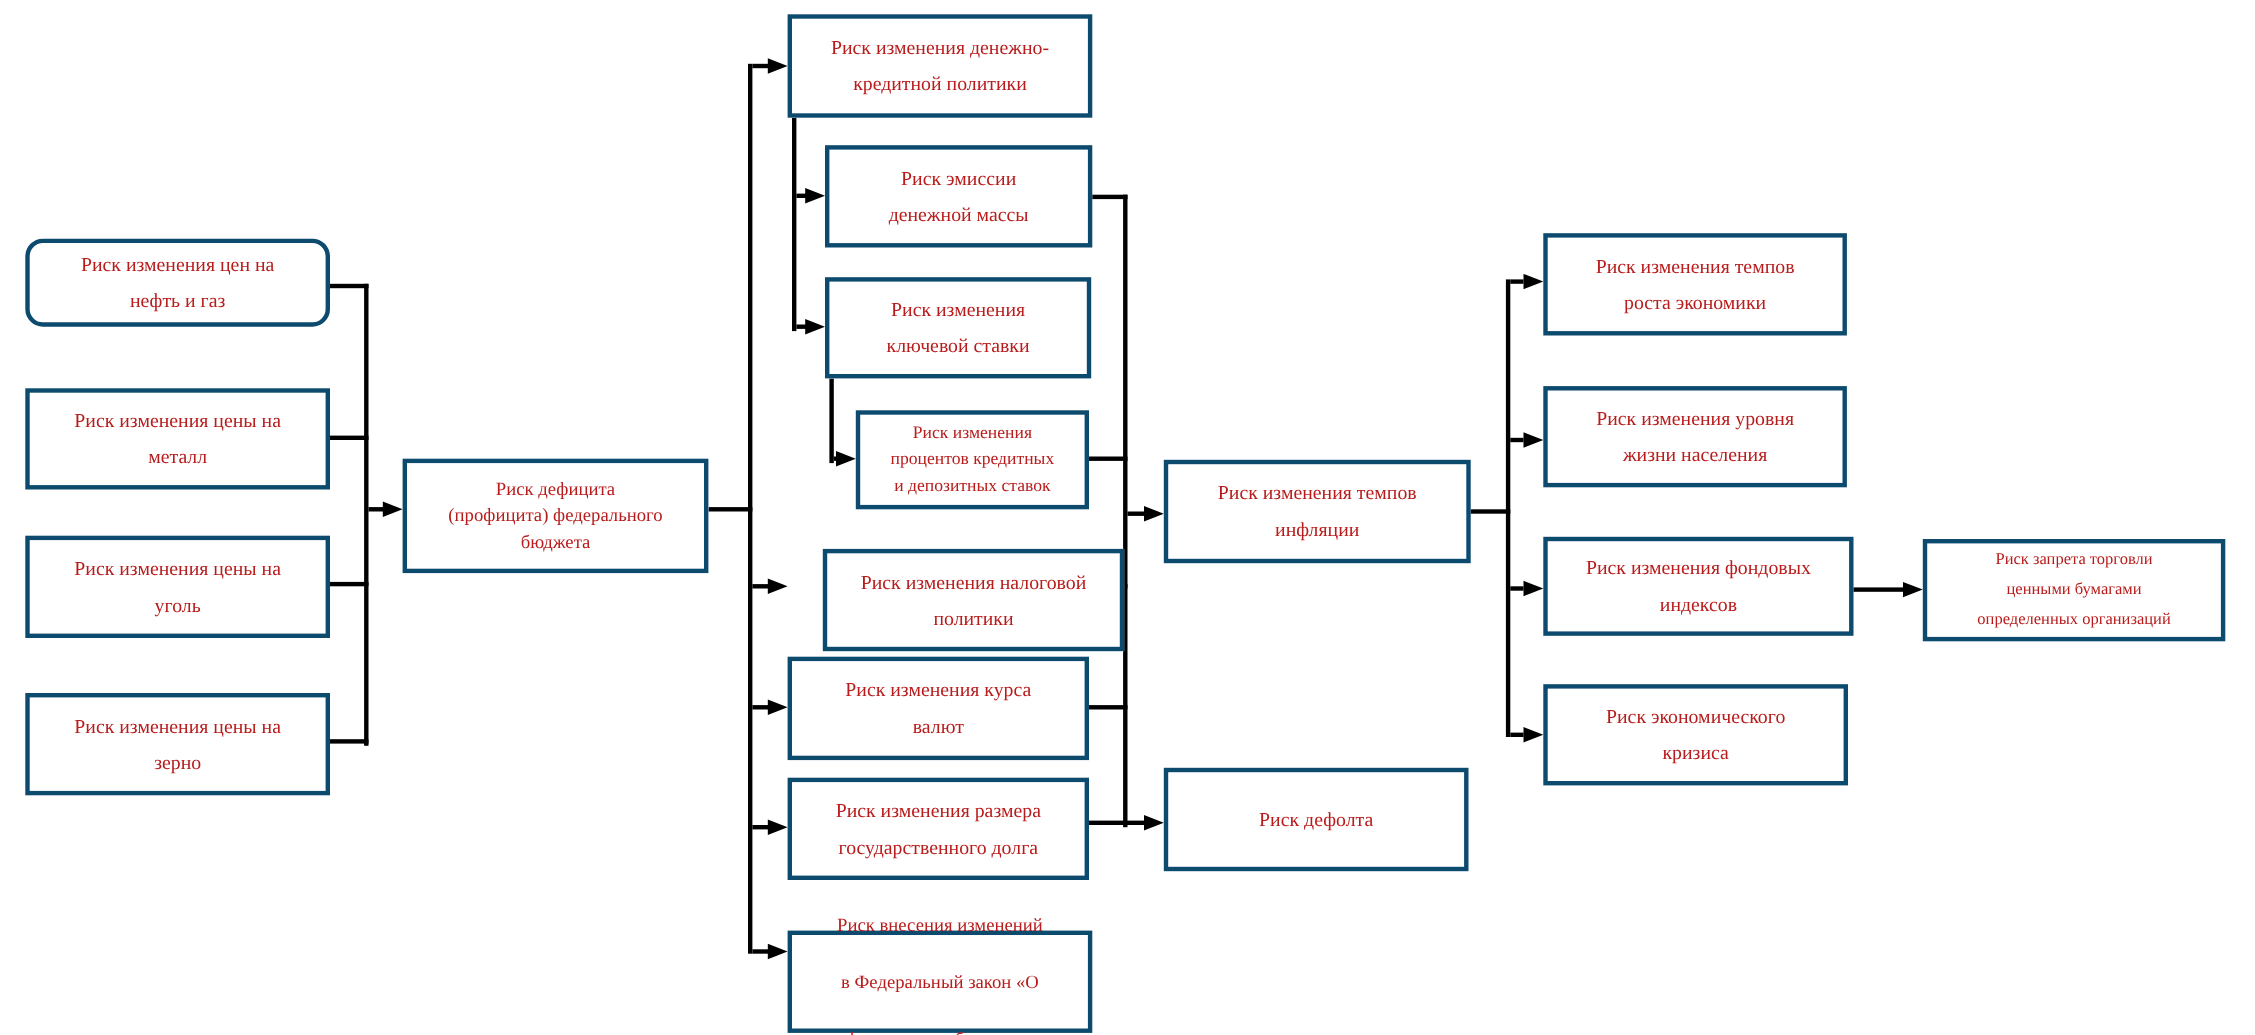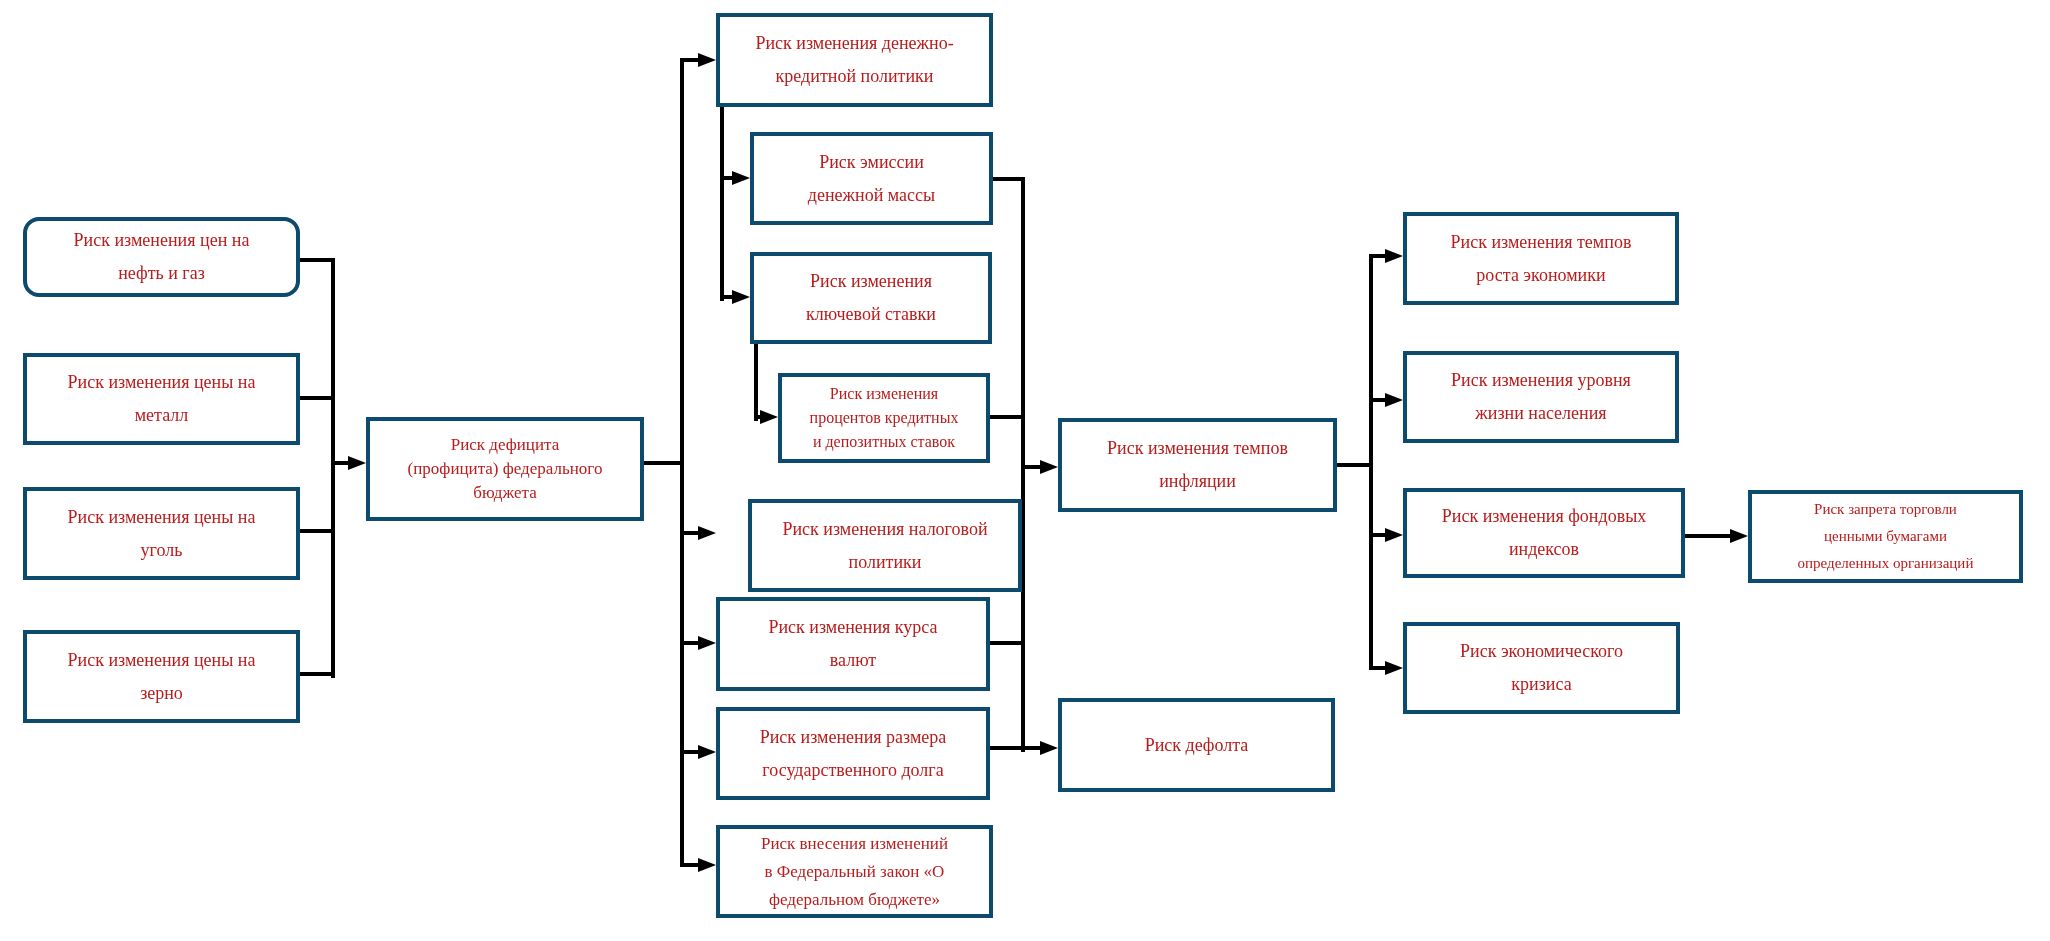--- a/index.html
+++ b/index.html
@@ -127,21 +127,21 @@
       <span class="tl">политики</span>
     </div>
     <div class="node" style="left: 716px; top: 597px; width: 274px; height: 94px; font-size: 18px; line-height: 33px;">
       <span class="tl">Риск изменения курса</span>
       <span class="tl">валют</span>
     </div>
     <div class="node" style="left: 716px; top: 707px; width: 274px; height: 93px; font-size: 18px; line-height: 33px;">
       <span class="tl">Риск изменения размера</span>
       <span class="tl">государственного долга</span>
     </div>
-    <div class="node" style="left: 716px; top: 825px; width: 277px; height: 93px; font-size: 17px; line-height: 28px;">
+    <div class="node" style="left: 716px; top: 846px; width: 277px; height: 93px; font-size: 17px; line-height: 28px; gap: 24px;">
       <span class="tl">Риск внесения изменений</span>
       <span class="tl">в Федеральный закон «О</span>
       <span class="tl">федеральном бюджете»</span>
     </div>
     <div class="node" style="left: 1058px; top: 418px; width: 279px; height: 94px; font-size: 18px; line-height: 33px;">
       <span class="tl">Риск изменения темпов</span>
       <span class="tl">инфляции</span>
     </div>
     <div class="node" style="left: 1058px; top: 698px; width: 277px; height: 94px; font-size: 18px; line-height: 33px;">
       <span class="tl">Риск дефолта</span>

